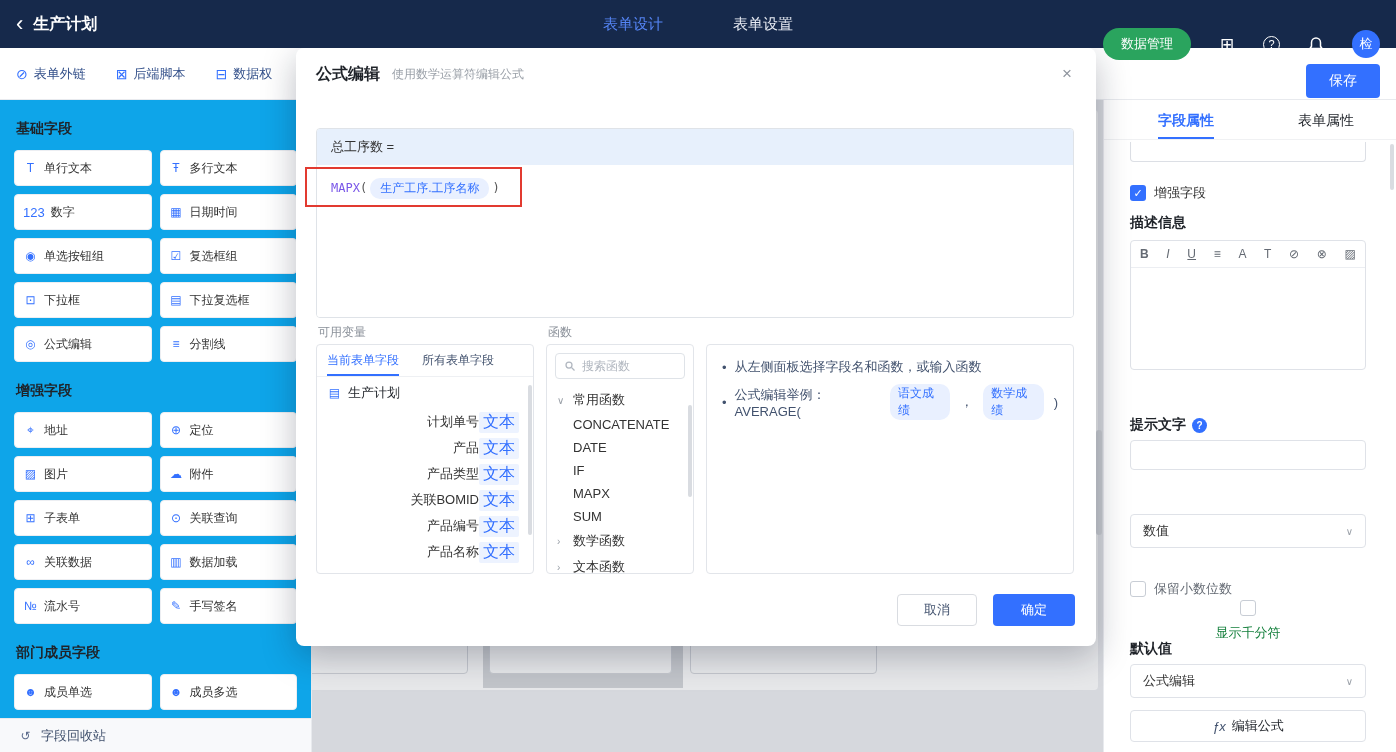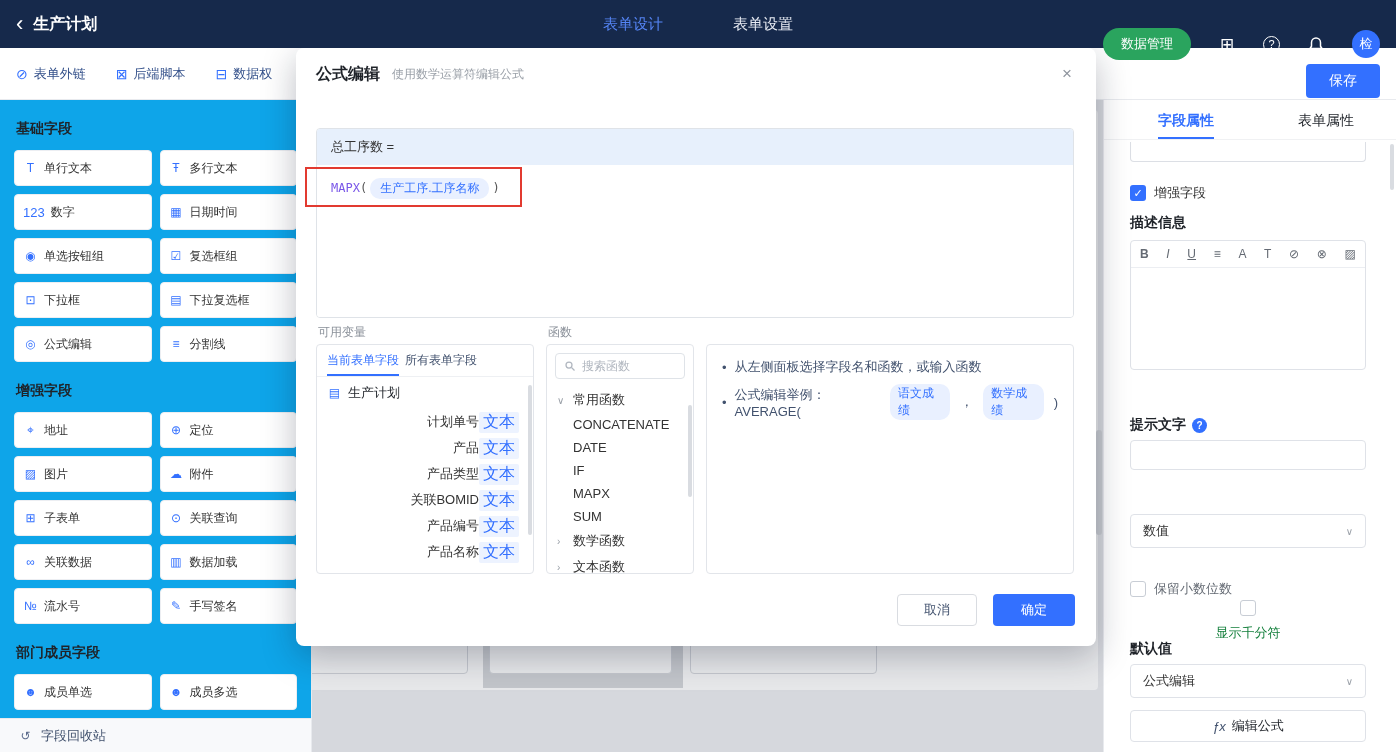--- a/index.html
+++ b/index.html
@@ -117,21 +117,21 @@
   .fb-func { color:var(--func-purple,#7a57e8); }
   .pill { display:inline-block; background:var(--pill-bg,#e9f0ff); color:var(--accent,#3370ff);
           border-radius:10px; padding:2px 10px; font-size:12px; margin:0 3px;
           font-family:"Liberation Sans",sans-serif; cursor:pointer; }
   .red-annot { position:absolute; left:9px; top:119px; width:217px; height:40px;
                border:2px solid var(--annotation-red,#e23a30); z-index:3; pointer-events:none; }
   .col-label { position:absolute; top:276px; font-size:12px; color:#8a9099; }
   .cl-vars { left:22px; } .cl-funcs { left:252px; }
   .m-panel { position:absolute; top:296px; height:230px; border:1px solid #e2e5ea; border-radius:4px; background:#fff; overflow:hidden; }
   .vars-panel { left:20px; width:218px; }
-  .vp-tabs { height:32px; border-bottom:1px solid #eef0f3; display:flex; gap:6px; align-items:center; padding:0 10px; }
+  .vp-tabs { height:32px; border-bottom:1px solid #eef0f3; display:flex; gap:23px; align-items:center; padding:0 10px; }
   .vp-tab { font-size:12px; color:#42526e; cursor:pointer; position:relative; height:100%; display:flex; align-items:center; }
   .vp-tab.active { color:var(--accent,#3370ff); }
   .vp-tab.active::after { content:""; position:absolute; left:0; right:0; bottom:0; height:2px; background:var(--accent,#3370ff); }
   .vp-root { display:flex; align-items:center; gap:6px; padding:7px 10px; font-size:13px; color:#1f2329; cursor:pointer; }
   .vp-root .fi-icon { font-size:12px; }
   .var-row { height:26px; display:flex; align-items:center; justify-content:flex-end;
              padding:0 14px 0 28px; cursor:pointer; }
   .var-name { font-size:13px; color:#333; }
   .badge { color:var(--accent,#3370ff); background:#edf3ff; font-size:16px; padding:0 4px; border-radius:2px; }
   .panel-scroll { position:absolute; right:1px; width:4px; background:#d9dce1; border-radius:2px; cursor:pointer; }

